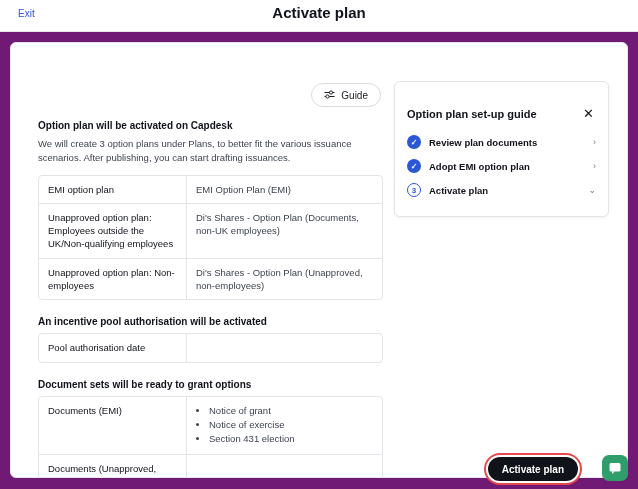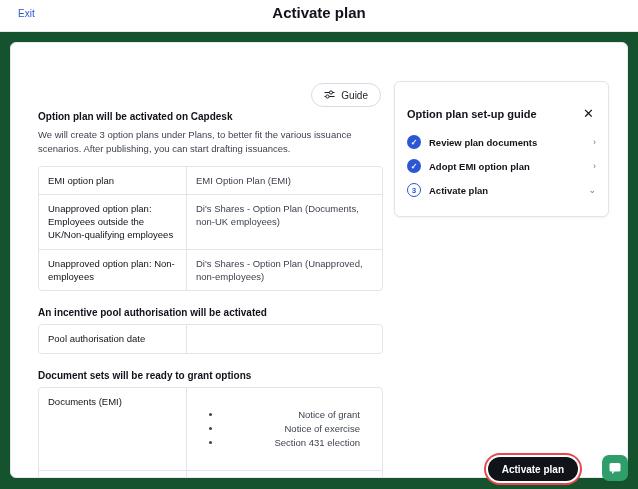--- a/index.html
+++ b/index.html
@@ -45,21 +45,21 @@
     font-size: 15px;
     font-weight: bold;
     color: #10131a;
   }
 
   
   .content {
     position: relative;
     width: 638px;
     height: 457px;
-    background: #14532d;
+    background: #701a75;
     padding: 10px 10px 0 10px;
   }
   .panel {
     position: relative;
     width: 618px;
     height: 436px;
     background: #fff;
     border: 1px solid #e6e8ec;
     border-radius: 6px;
     overflow: hidden;
@@ -88,21 +88,21 @@
   .left-col {
     position: absolute;
     left: 27px;
     top: 68px;
     width: 345px;
   }
   .section-title {
     font-size: 10px;
     font-weight: bold;
     color: #10131a;
-    margin: 0 0 6px 0;
+    margin: 9px 0 6px 0;
   }
   .section-desc {
     font-size: 9.5px;
     line-height: 1.45;
     color: #3d434f;
     margin: 0 0 10px 0;
   }
   .table {
     border: 1px solid #e2e4e9;
     border-radius: 4px;
@@ -125,23 +125,22 @@
     border-right: 1px solid #e2e4e9;
   }
   .tcell-value {
     flex: 1;
     padding: 7px 9px;
     font-size: 9.5px;
     line-height: 1.4;
     color: #3d434f;
   }
   .tcell-value ul {
-    margin: 13px;
+    margin: 0;
     padding-left: 13px;
-    text-align: right;
   }
   .tcell-value li { margin: 0 0 1px 0; }
 
   
   .guide-card {
     position: absolute;
     right: 18px;
     top: 38px;
     width: 215px;
     background: #fff;

